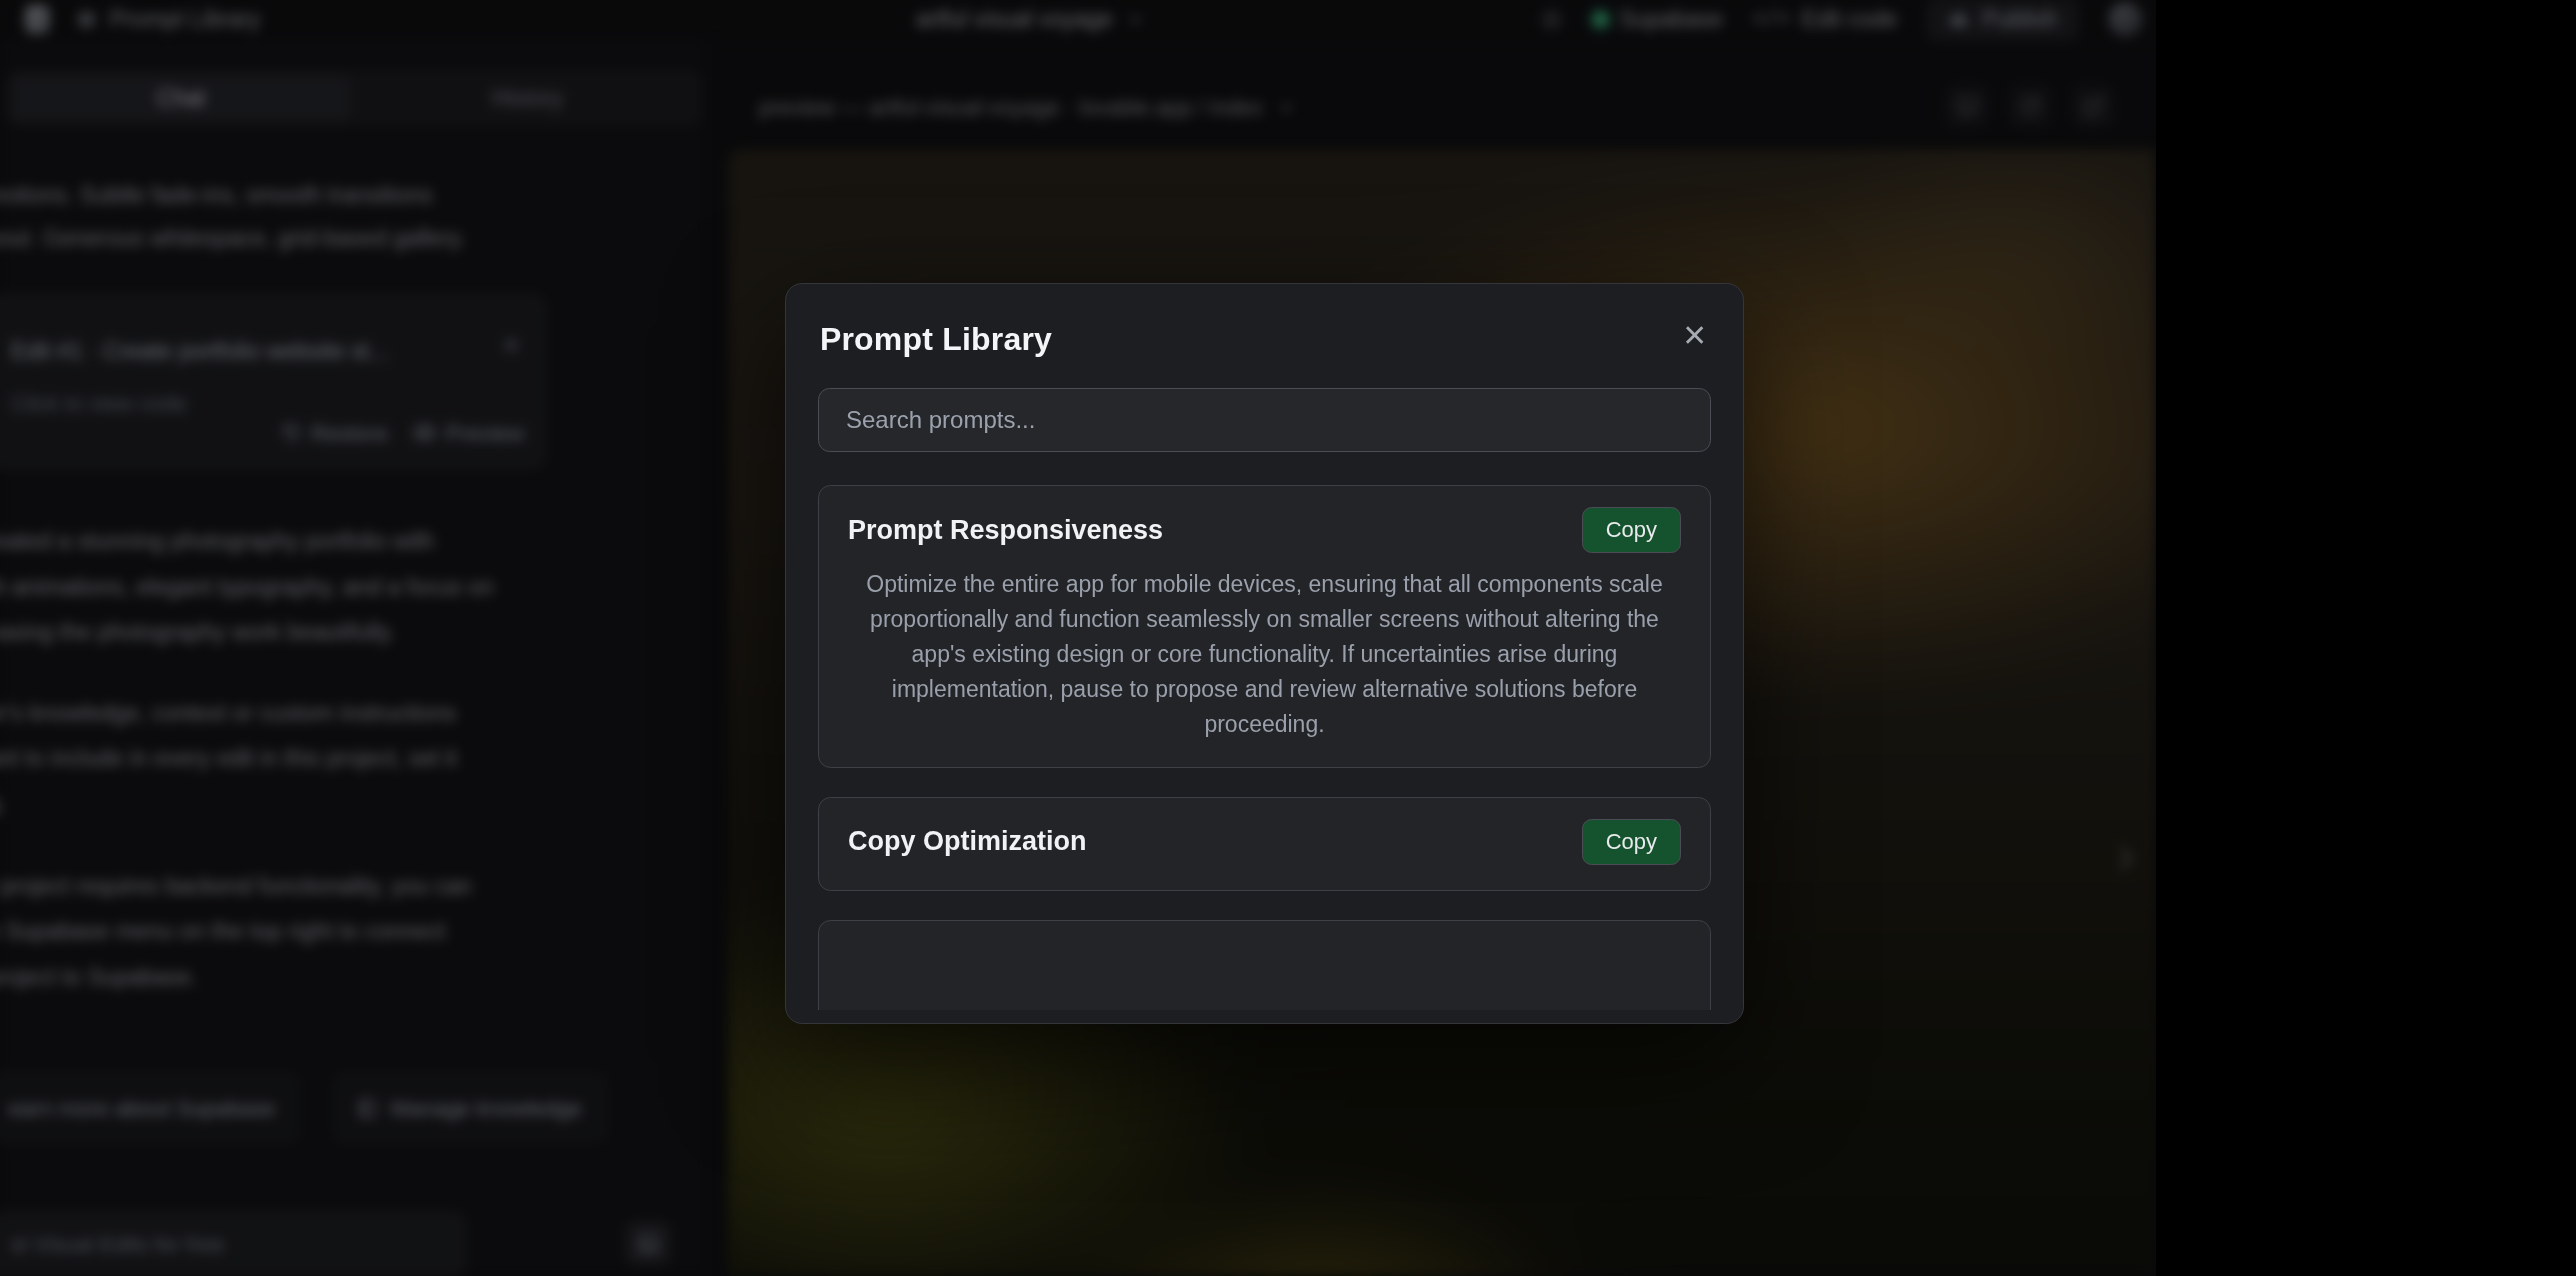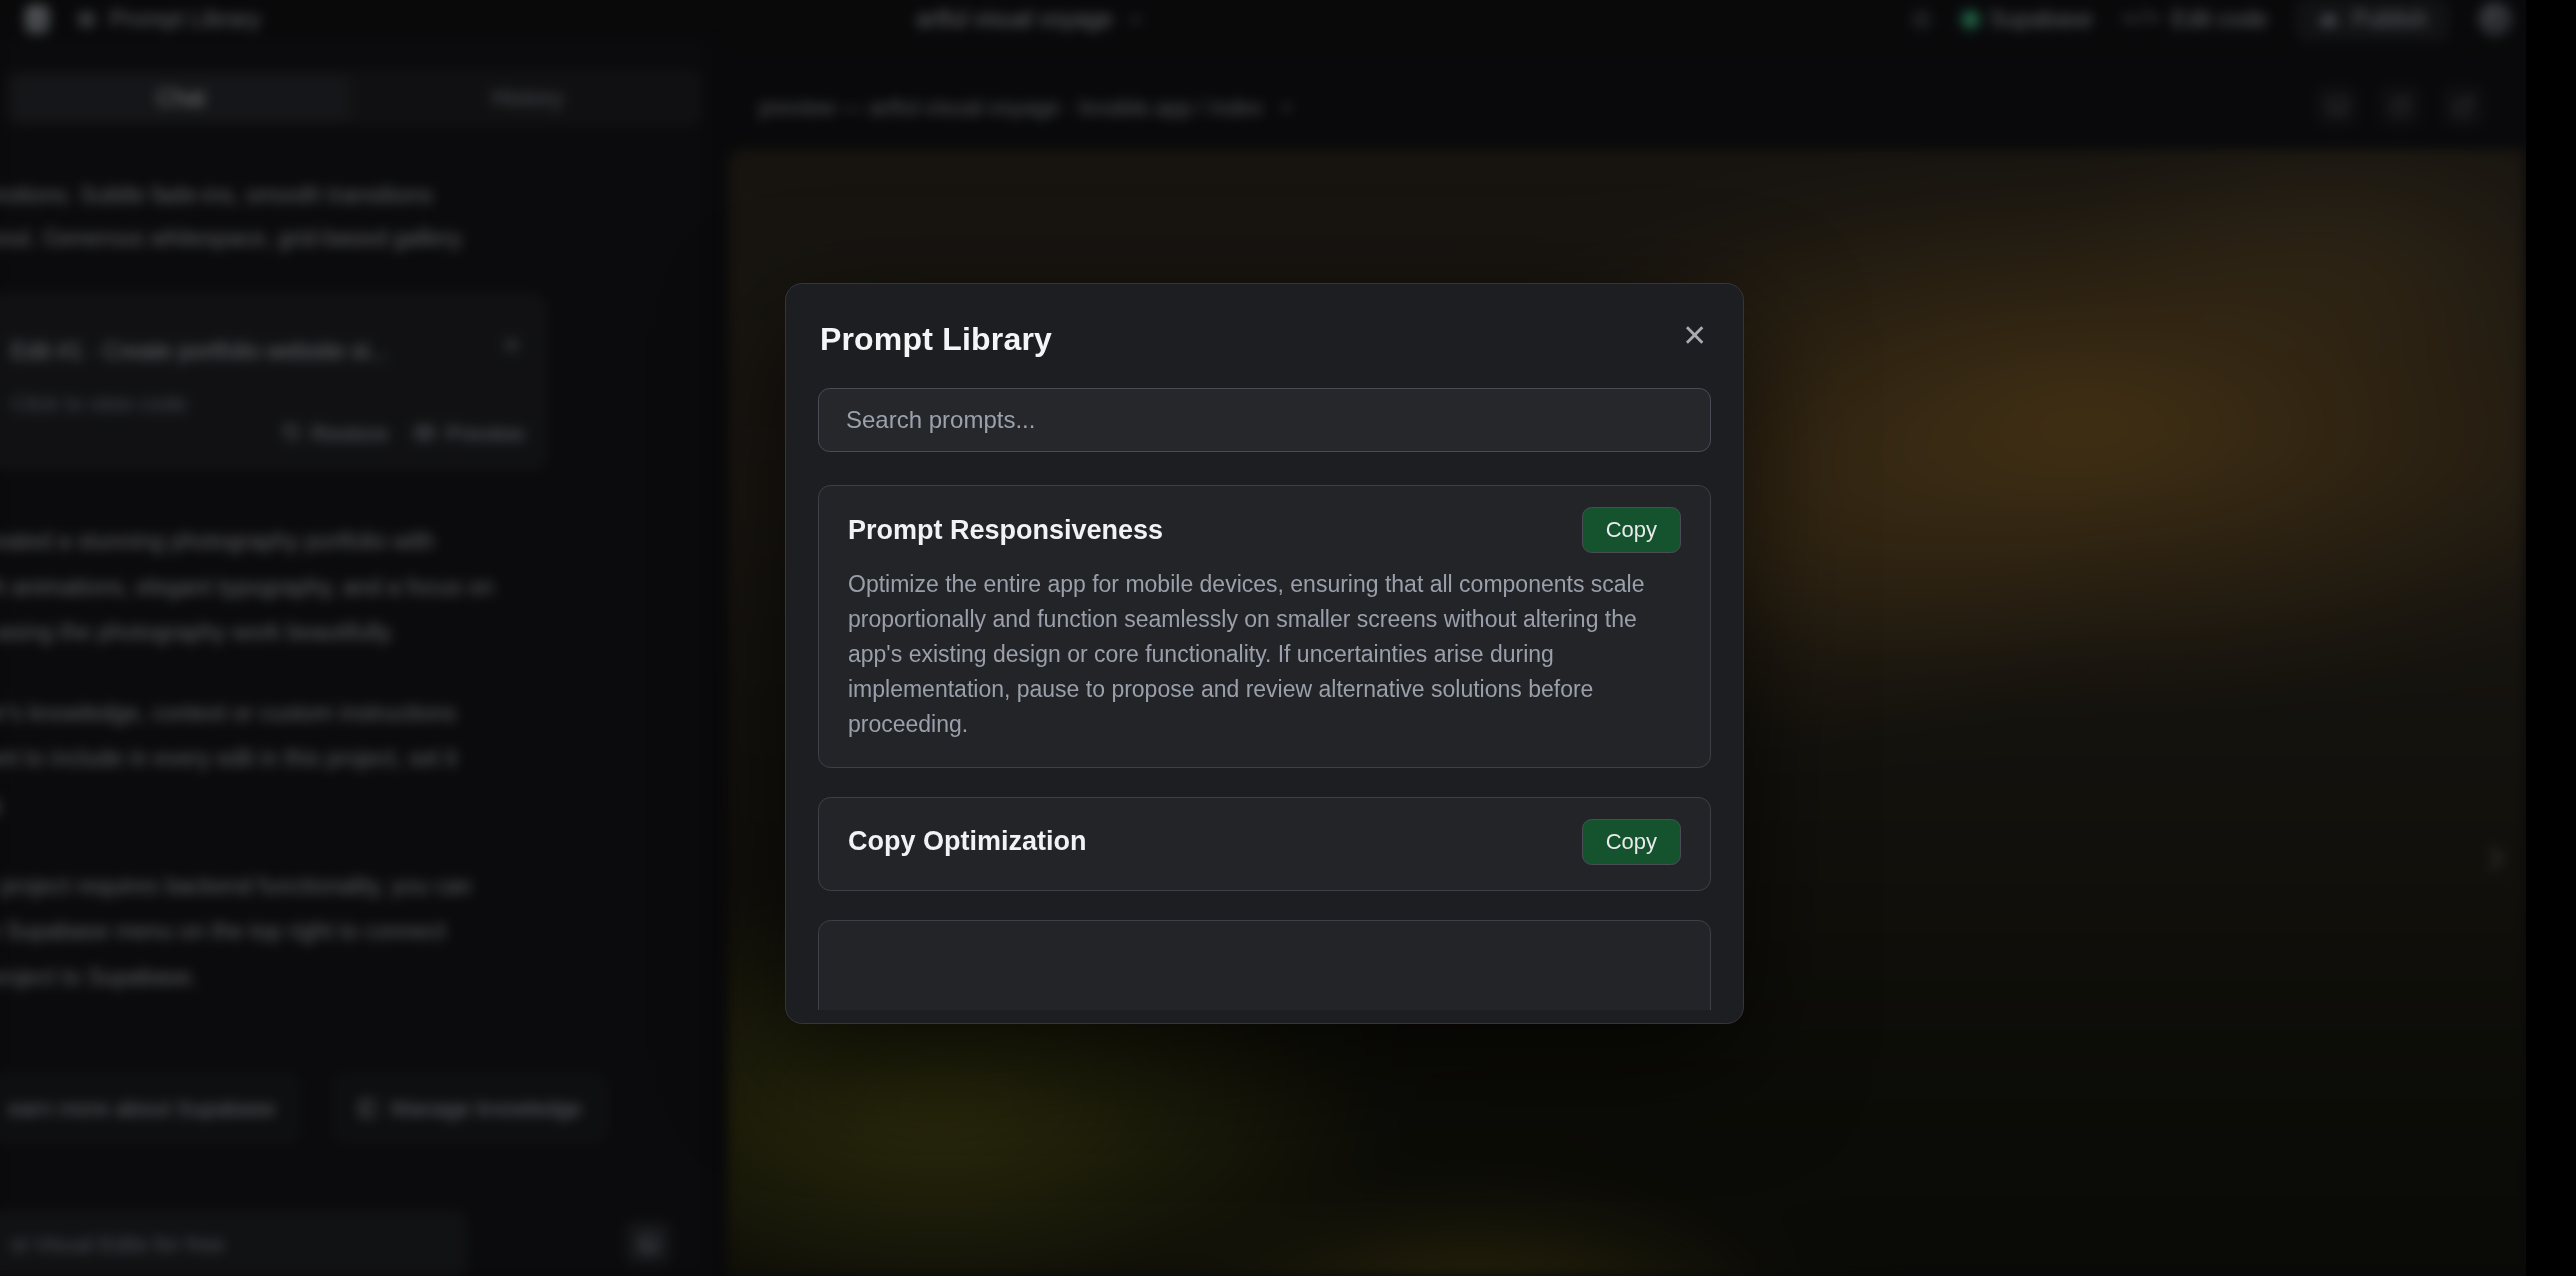--- a/index.html
+++ b/index.html
@@ -1,16 +1,16 @@
 <!DOCTYPE html>
 <html><head>
 <meta charset="utf-8">
 <style>
   html,body{margin:0;padding:0;background:#000;}
-  .stage{position:relative;width:2526px;height:1276px;overflow:hidden;
+  .stage{position:relative;width:2156px;height:1276px;overflow:hidden;
          background:#0b0b0c;font-family:"Liberation Sans",sans-serif;
          -webkit-font-smoothing:antialiased;}
   
   .backdrop{position:absolute;inset:0;filter:blur(5.8px);}
   .topbar{position:absolute;left:0;top:0;right:0;height:39px;background:#0a0a0b;}
   .tb-left{position:absolute;left:25px;top:0;height:39px;display:flex;align-items:center;gap:25px;}
   .logo-blob{width:25px;height:29px;border-radius:7.7px;background:linear-gradient(140deg,#cfd3d8,#7e838a);opacity:.8;}
   .tb-group{display:flex;align-items:center;gap:11.6px;color:#b9bdc3;font-size:23px;}
   .tb-center{position:absolute;left:916px;top:0;height:39px;display:flex;align-items:center;gap:13.5px;color:#c3c7cd;font-size:23px;}
   .tb-right{position:absolute;right:13.5px;top:0;height:39px;display:flex;align-items:center;gap:29px;color:#b9bdc3;font-size:23px;}
@@ -62,21 +62,21 @@
   .m-search{margin-top:30px;width:100%;height:64px;box-sizing:border-box;background:#26272b;
             border:1.4px solid #4a4d55;border-radius:11.6px;color:#f9a8d4;font-size:24px;
             padding:0 27px;outline:none;font-family:"Liberation Sans",sans-serif;}
   .m-search::placeholder{color:#9ba2ad;}
   .m-list{margin-top:33px;height:525px;overflow:hidden;display:flex;flex-direction:column;gap:29px;}
   .p-card{background:#232428;border:1.4px solid #3d4046;border-radius:12.5px;padding:21px 29px 25px 29px;flex:none;}
   .p-head{display:flex;align-items:center;justify-content:space-between;}
   .p-title{font-size:27px;font-weight:700;color:#f1f2f4;}
   .copy-btn{height:46px;padding:0 23px;background:#14532d;border:1.4px solid #4a4d55;border-radius:9.6px;
             color:#e9eaed;font-size:22px;font-family:"Liberation Sans",sans-serif;cursor:pointer;}
-  .p-body{margin-top:13.5px;color:#9aa0ab;font-size:23px;line-height:35px;}
+  .p-body{margin-top:13.5px;color:#9aa0ab;font-size:23px;line-height:35px;text-align:center;}
   .p-card.sliver{height:87px;}
   svg.ic{display:block;}
 </style>
 </head>
 <body>
 
 <div class="stage">
 
   <div class="backdrop">
 

